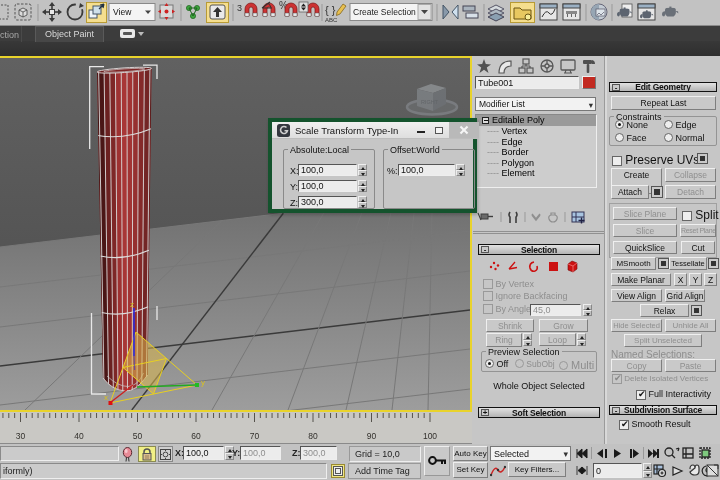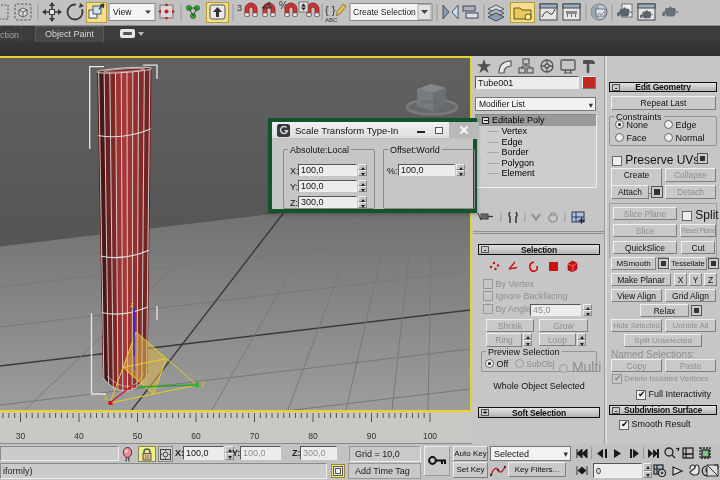--- a/index.html
+++ b/index.html
@@ -355,21 +355,21 @@
 <div class="abs btn dis" style="left:539px;top:333px;width:37px;height:13px">Loop</div>
 <div class="abs spin" style="left:577px;top:333px;height:13px">
     <b class="up"></b>
     <b class="dn"></b>
   </div>
 <div class="abs gb" style="left:481px;top:351px;width:116px;height:21px">
     <span class="gbl">Preview Selection</span>
   </div>
 <div class="abs" style="left:485px;top:359px;font-size:9px;color:#111;font-weight:normal"><span class="radio on"></span> Off</div>
 <div class="abs" style="left:515px;top:359px;font-size:8.5px;color:#8e8e8e"><span class="radio dis"></span> SubObj</div>
-<div class="abs" style="left:559px;top:359px;font-size:14px;color:#8e8e8e"><span class="radio dis"></span> Multi</div>
+<div class="abs" style="left:559px;top:359px;font-size:11px;color:#8e8e8e"><span class="radio dis"></span> Multi</div>
 <div class="abs" style="left:478px;top:381px;width:122px;text-align:center;font-size:9px;color:#111">Whole Object Selected</div>
 <div class="abs roll" style="left:478px;top:407px;width:122px;height:11px;line-height:10px">Soft Selection<i class="minus" style="font-style:normal">+</i></div>
 <div class="abs roll" style="left:609px;top:82px;width:108px;height:10px;line-height:9px">Edit Geometry<i class="minus" style="font-style:normal">-</i></div>
 <div class="abs btn" style="left:611px;top:96px;width:105px;height:14px;line-height:13px">Repeat Last</div>
 <div class="abs gb" style="left:609px;top:116px;width:108px;height:30px">
     <span class="gbl">Constraints</span>
   </div>
 <div class="abs" style="left:615px;top:120px;font-size:9px;color:#111"><span class="radio on"></span> None</div>
 <div class="abs" style="left:664px;top:120px;font-size:9px;color:#111"><span class="radio"></span> Edge</div>
 <div class="abs" style="left:615px;top:133px;font-size:9px;color:#111"><span class="radio"></span> Face</div>
@@ -398,21 +398,21 @@
   </div>
 <div class="abs btn" style="left:669px;top:257px;width:38px;height:13px;font-size:7.5px">Tessellate</div>
 <div class="abs" style="left:708px;top:258px;width:11px;height:11px;background:#c9c9c9;border:1px solid #555;">
     <div style="margin:2px;width:5px;height:5px;background:#333"></div>
   </div>
 <div class="abs btn" style="left:611px;top:273px;width:60px;height:13px">Make Planar</div>
 <div class="abs btn" style="left:674px;top:273px;width:13px;height:13px">X</div>
 <div class="abs btn" style="left:689px;top:273px;width:13px;height:13px">Y</div>
 <div class="abs btn" style="left:704px;top:273px;width:13px;height:13px">Z</div>
 <div class="abs btn" style="left:611px;top:289px;width:51px;height:13px">View Align</div>
-<div class="abs btn" style="left:665px;top:289px;width:51px;height:13px">Grid Align</div>
+<div class="abs btn" style="left:665px;top:289px;width:40px;height:13px">Grid Align</div>
 <div class="abs btn" style="left:640px;top:304px;width:49px;height:13px">Relax</div>
 <div class="abs" style="left:691px;top:305px;width:11px;height:11px;background:#c9c9c9;border:1px solid #555">
     <div style="margin:2px;width:5px;height:5px;background:#333"></div>
   </div>
 <div class="abs btn dis" style="left:611px;top:319px;width:51px;height:13px;font-size:7.5px">Hide Selected</div>
 <div class="abs btn dis" style="left:665px;top:319px;width:51px;height:13px;font-size:8px">Unhide All</div>
 <div class="abs btn dis" style="left:624px;top:334px;width:78px;height:13px;font-size:8px">Split Unselected</div>
 <div class="abs" style="left:611px;top:349px;font-size:10px;color:#8e8e8e">Named Selections:</div>
 <div class="abs btn dis" style="left:611px;top:359px;width:51px;height:13px">Copy</div>
 <div class="abs btn dis" style="left:665px;top:359px;width:51px;height:13px">Paste</div>

